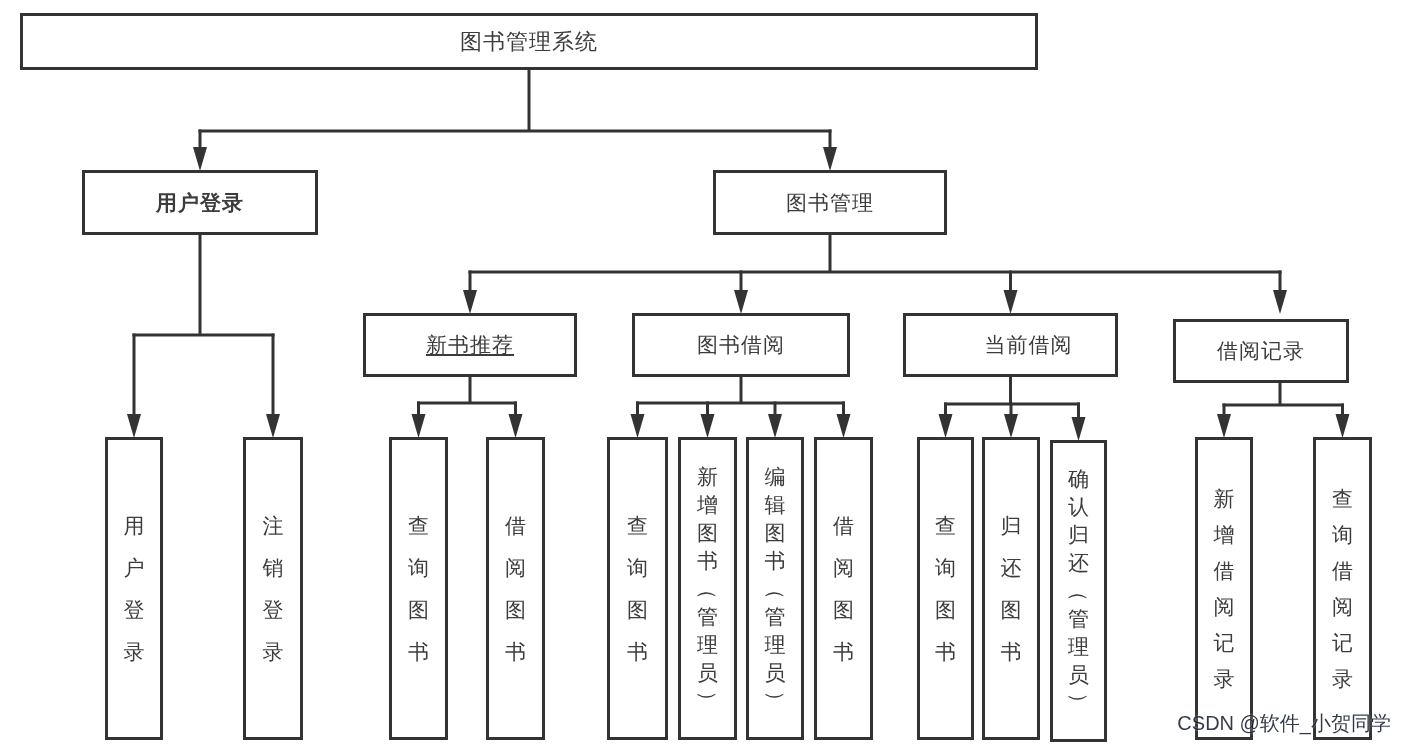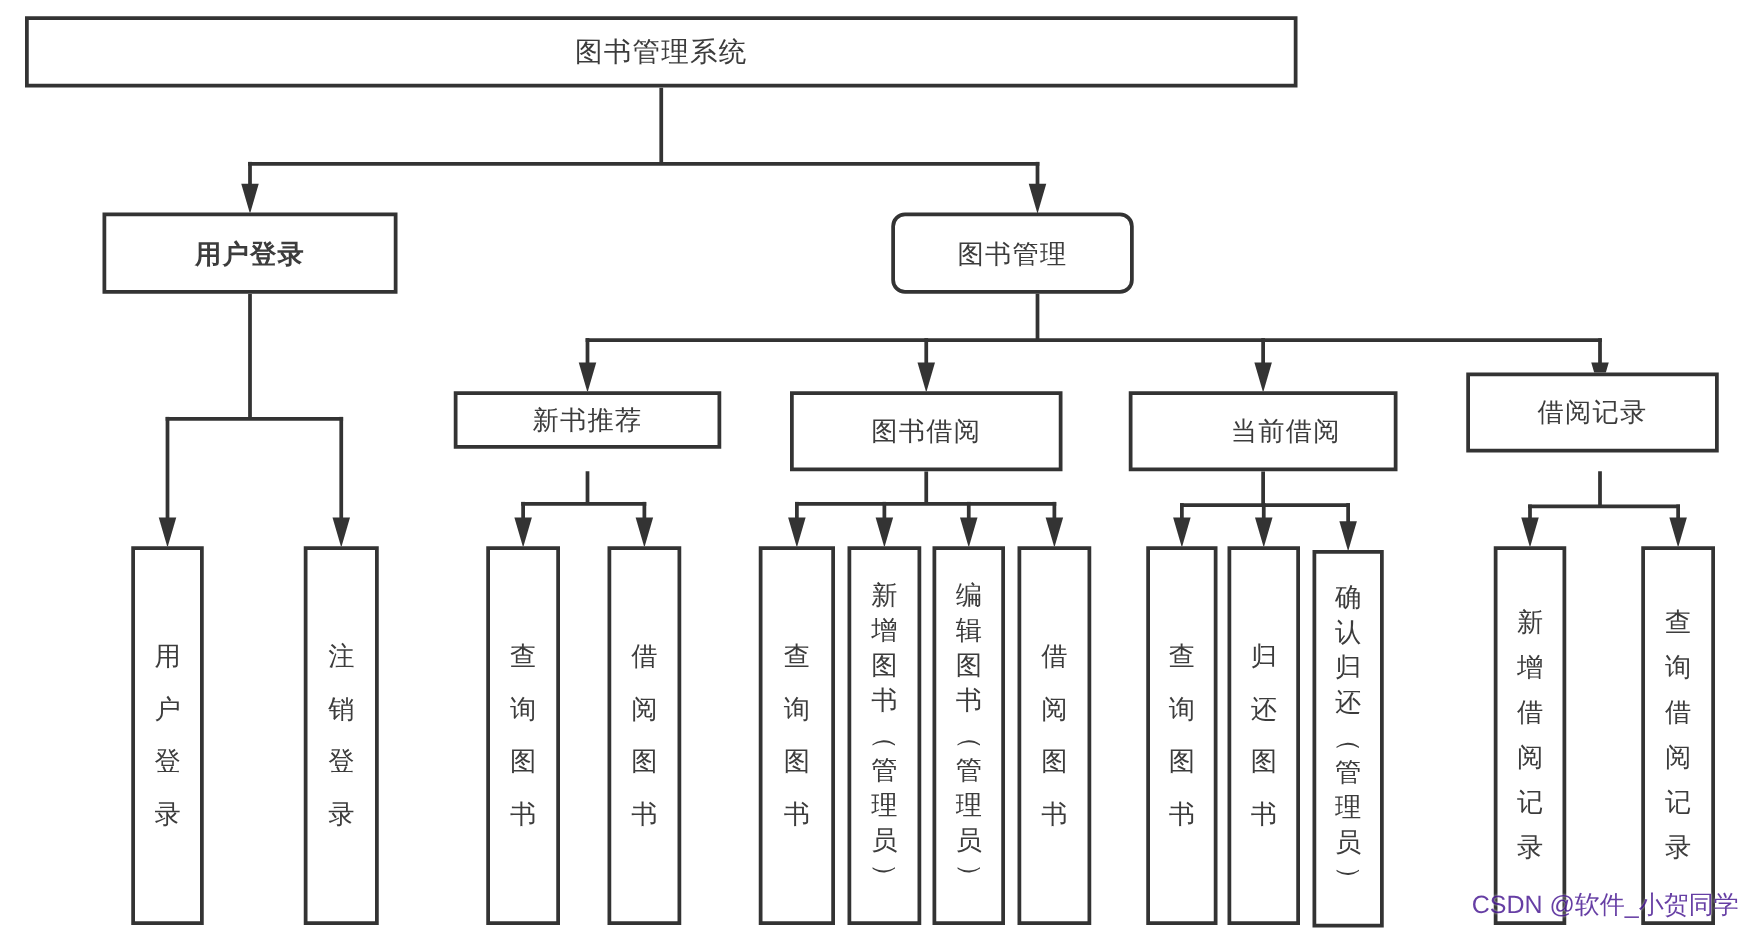--- a/index.html
+++ b/index.html
@@ -52,21 +52,21 @@
     transform: rotate(90deg);
   }
   .gap-wide   { gap: 20px; }
   .gap-med    { gap: 14px; }
   .gap-tight  { gap: 6px;  }
   #watermark {
     position: absolute;
     right: 14px;
     bottom: 10px;
     font-size: 20px;
-    color: #4c1d95;
+    color: #0f172a;
     opacity: 0.85;
     z-index: 5;
     white-space: nowrap;
     text-shadow: 0 0 2px #ffffff;
   }
 </style>
 </head>
 <body>
 
 <div id="canvas">
@@ -124,33 +124,33 @@
       <line x1="1342.5" y1="403.5" x2="1342.5" y2="417" stroke="#333333" stroke-width="3"></line>
       <polygon points="1335.5,414 1349.5,414 1342.5,438" fill="#333333"></polygon>
     </svg>
   <div id="nodes">
       <div class="node horizontal root" style="left: 20px; top: 13px; width: 1018px; height: 57px;">
         <span>图书管理系统</span>
       </div>
       <div class="node horizontal" style="left: 82px; top: 170px; width: 236px; height: 65px; font-weight: bold;">
         <span>用户登录</span>
       </div>
-      <div class="node horizontal" style="left: 713px; top: 170px; width: 194px; height: 65px; border-radius: 11px;">
+      <div class="node horizontal" style="left: 713px; top: 170px; width: 234px; height: 65px;">
         <span>图书管理</span>
       </div>
-      <div class="node horizontal" style="left: 363px; top: 313px; width: 214px; height: 46px;">
+      <div class="node horizontal" style="left: 363px; top: 313px; width: 214px; height: 64px; text-decoration: underline;">
         <span>新书推荐</span>
       </div>
       <div class="node horizontal" style="left: 632px; top: 313px; width: 218px; height: 64px; font-family: Liberation Mono, monospace;">
         <span>图书借阅</span>
       </div>
       <div class="node horizontal" style="left: 903px; top: 313px; width: 215px; height: 64px; padding-left: 36px;">
         <span>当前借阅</span>
       </div>
-      <div class="node horizontal" style="left: 1173px; top: 298px; width: 202px; height: 64px;">
+      <div class="node horizontal" style="left: 1173px; top: 319px; width: 176px; height: 64px;">
         <span>借阅记录</span>
       </div>
       <div class="node vertical gap-wide" style="left: 105px; top: 437px; width: 58px; height: 303px;">
         <span class="vchar">用</span>
         <span class="vchar">户</span>
         <span class="vchar">登</span>
         <span class="vchar">录</span>
       </div>
       <div class="node vertical gap-wide" style="left: 243px; top: 437px; width: 60px; height: 303px;">
         <span class="vchar">注</span>

